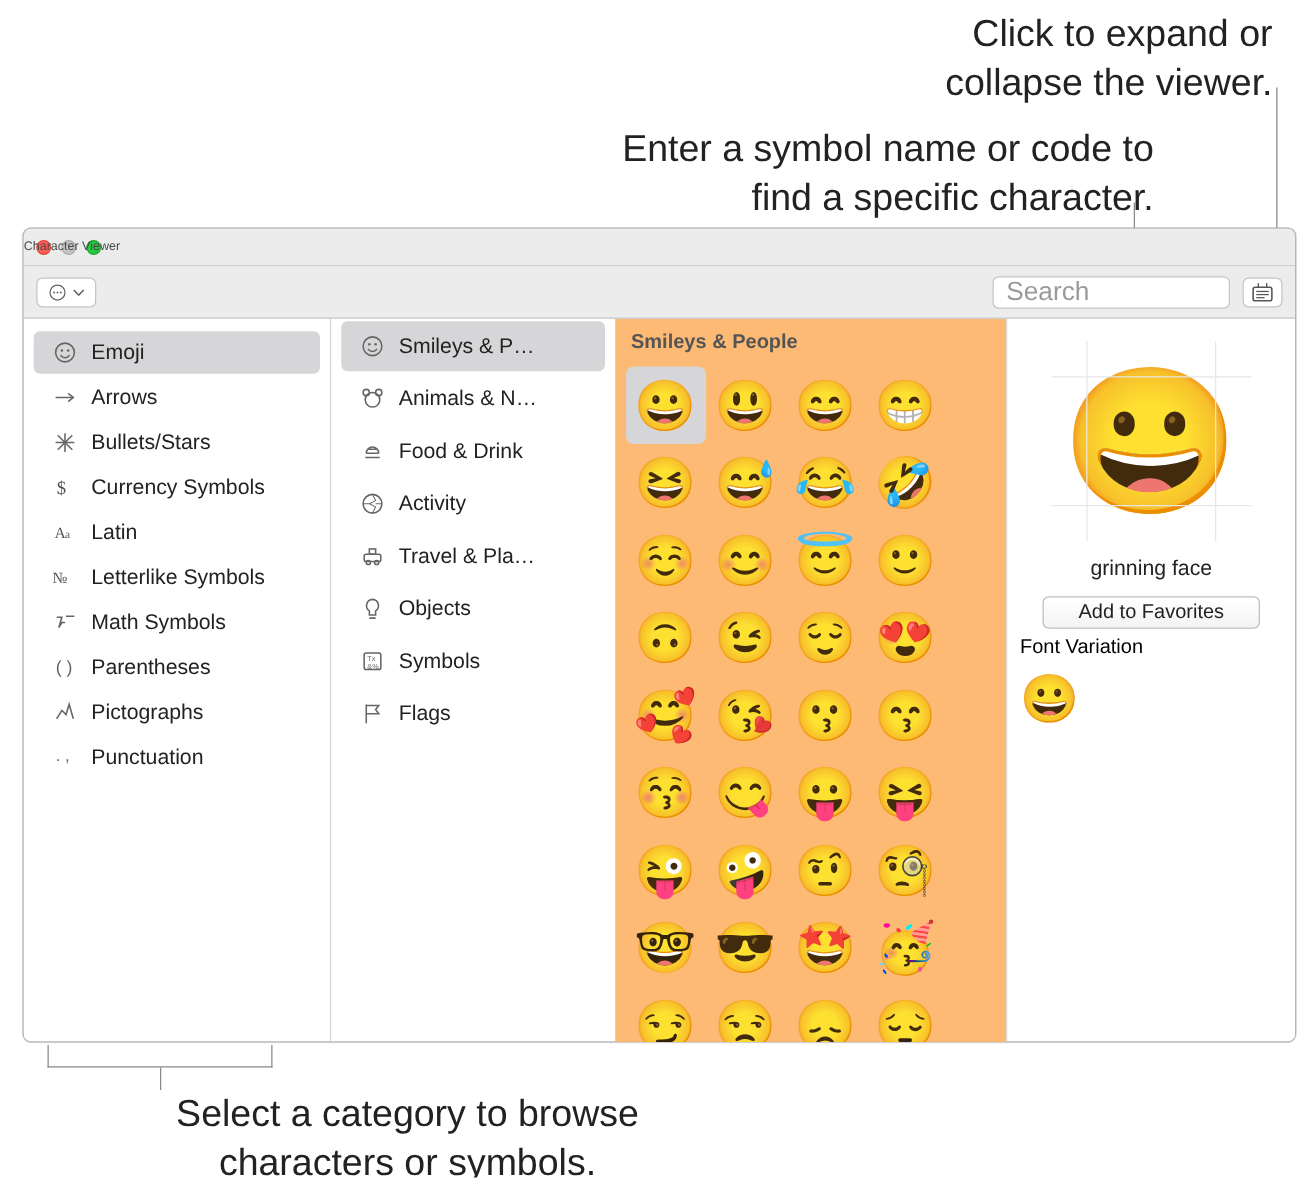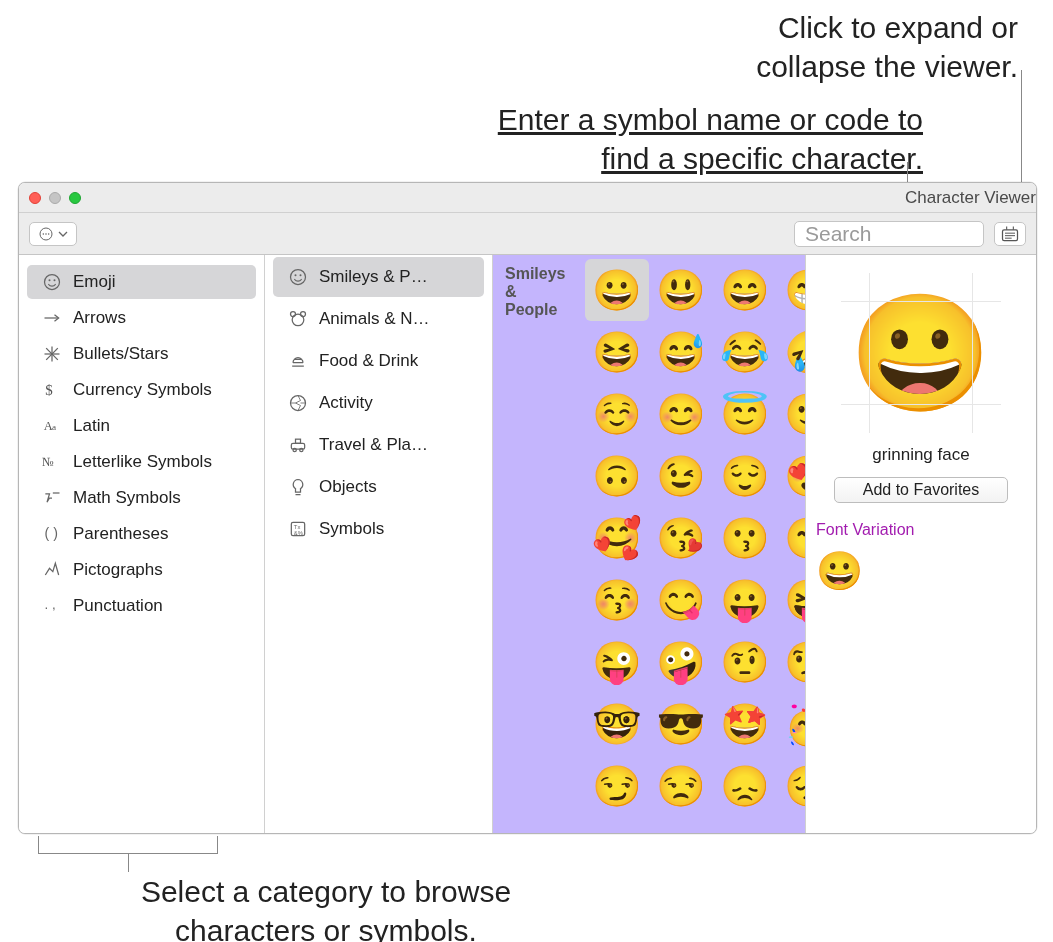--- a/index.html
+++ b/index.html
@@ -58,22 +58,22 @@
   .traffic span {
     width: 12px; height: 12px; border-radius: 50%;
     display: inline-block;
   }
   .tl-close { background: #ff5f57; border: 0.5px solid #e14137;}
   .tl-min   { background: #c5c5c5; border: 0.5px solid #aaa;}
   .tl-max   { background: #28c840; border: 0.5px solid #1fa532;}
   .window-title {
     position: absolute;
     left: 0; right: 0;
-    text-align: right;
-    font-size: 17px;
+    text-align: left;
+    font-size: 10px;
     color: #4a4a4a;
     pointer-events: none;
   }
 
   .toolbar {
     height: 42px;
     background: #ececec;
     border-bottom: 1px solid #c5c5c5;
     display: flex;
     align-items: center;
@@ -120,21 +120,21 @@
     display: flex;
     overflow: hidden;
   }
 
   .col {
     border-right: 1px solid #d0d0d0;
     overflow-y: auto;
   }
   .sidebar { width: 246px; padding-top: 8px; background:#fff;}
   .subcat  { width: 228px; padding-top: 0; background:#fff;}
-  .grid-pane { flex: 1; display:flex; flex-direction:row; background:#c4b5fd;}
+  .grid-pane { flex: 1; display:flex; flex-direction:column; background:#fdba74;}
   .detail  { width: 230px; padding:12px 10px 10px 10px; background:#fff;}
 
   .side-item, .sub-item {
     display: flex;
     align-items: center;
     gap: 10px;
     padding: 6px 12px 6px 14px;
     margin: 2px 8px;
     border-radius: 5px;
     font-size: 17px;
@@ -184,45 +184,45 @@
   .detail .big-emoji::before,
   .detail .big-emoji::after,
   .gridline {
     position:absolute; background:#e6e6e6; content:"";
   }
   .gridline { }
   .detail .glabel {
     text-align:center; font-size:17px; color:#222; margin-bottom:12px;
   }
   .fav-btn {
-    display:block; margin:0 auto 18px auto;
+    display:block; margin:0 auto 6px auto;
     padding:3px 28px; font-size:16px;
     border:1px solid #bdbdbd; border-radius:5px;
     background:linear-gradient(#fff,#f3f3f3);
     color:#222;
   }
-  .section-label { font-size:16px; color:#a21caf; margin-bottom:10px; }
+  .section-label { font-size:16px; color:#000000; margin-bottom:10px; }
   .small-emoji { font-size:38px; }
 
   
   .bracket {
     position:absolute;
     border-top:none;
     border-left:1px solid #888;
     border-right:1px solid #888;
     border-bottom:1px solid #888;
   }
 </style>
 </head>
 <body>
 
 <div class="callout" style="right:35px; top:8px; width:280px;">Click to expand or collapse the viewer.</div>
 <div class="callout-line" style="right:31px; top:70px; width:1px; height:142px;"></div>
 
-<div class="callout" style="right:130px; top:100px; width:430px;text-decoration:underline;">Enter a symbol name or code to find a specific character.</div>
+<div class="callout" style="right:130px; top:100px; width:430px;">Enter a symbol name or code to find a specific character.</div>
 <div class="callout-line" style="right:145px; top:162px; width:1px; height:50px;"></div>
 
 <div class="bracket" style="left:38px; top:836px; width:180px; height:18px;"></div>
 <div class="callout-line" style="left:128px; top:854px; width:1px; height:18px;"></div>
 <div class="callout" style="left:126px; top:872px; width:400px; text-align:center;">Select a category to browse characters or symbols.</div>
 
 <div class="window">
 
   <div class="titlebar">
     <div class="traffic">
@@ -421,20 +421,29 @@
         </div>
         <div class="sub-item">
           <span class="icon-slot">
             <svg viewBox="0 0 24 24">
               <rect x="4" y="4" width="16" height="16" rx="2" fill="none" stroke="#666" stroke-width="1.5"></rect>
               <text x="7" y="12" font-size="7" fill="#666">Tx</text>
               <text x="7" y="19" font-size="7" fill="#666">&amp;%</text>
             </svg>
           </span>
           <span>Symbols</span>
+        </div>
+        <div class="sub-item">
+          <span class="icon-slot">
+            <svg viewBox="0 0 24 24">
+              <line x1="6" y1="3" x2="6" y2="21" stroke="#666" stroke-width="1.5"></line>
+              <path d="M6 4h12l-3 4 3 4H6" fill="none" stroke="#666" stroke-width="1.5"></path>
+            </svg>
+          </span>
+          <span>Flags</span>
         </div>
       </div>
 
     <div class="col grid-pane">
       <div class="grid-header">Smileys &amp; People</div>
       <div class="emoji-grid" id="emoji-grid">
           <div class="emoji-cell selected">😀</div>
           <div class="emoji-cell">😃</div>
           <div class="emoji-cell">😄</div>
           <div class="emoji-cell">😁</div>

